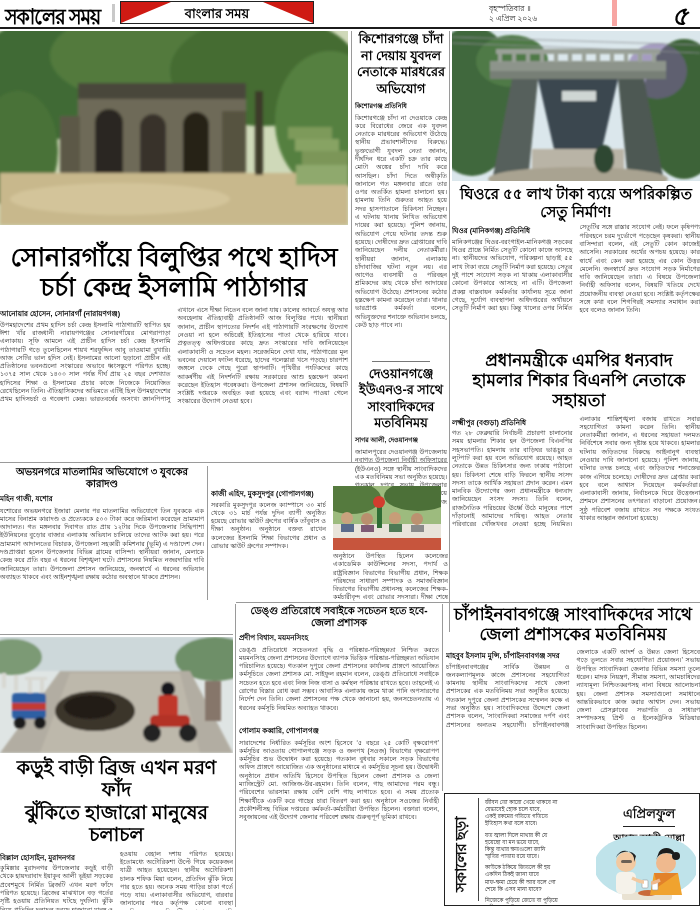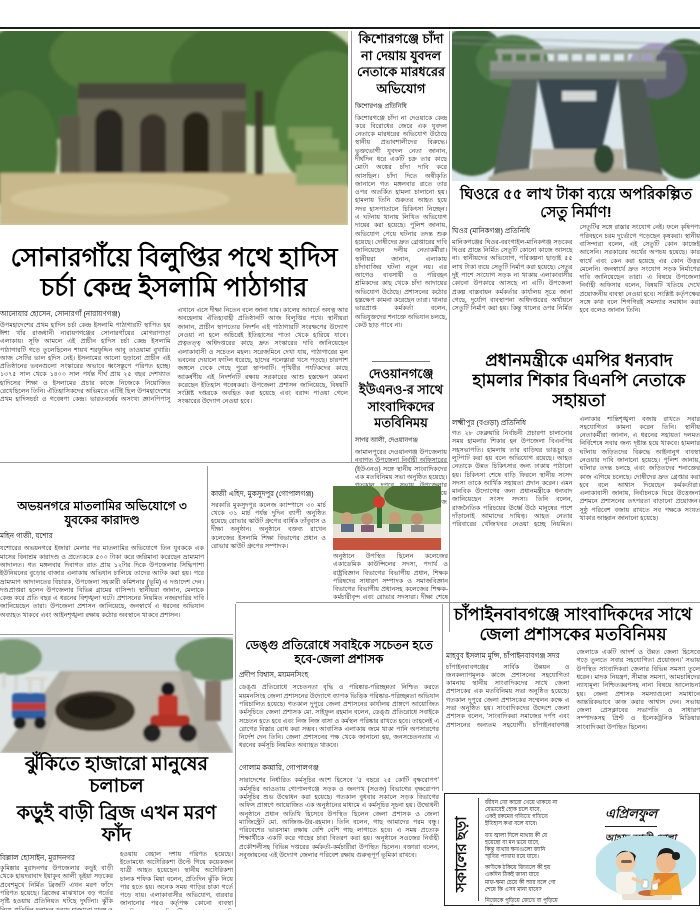--- a/index.html
+++ b/index.html
@@ -25,52 +25,67 @@
   .dateline { position:absolute; left:489px; top:4px; font-size:7.6px; line-height:1.3; color:#222; }
   .pink-bar { position:absolute; left:612px; top:0; width:5px; height:26px; background:#f7a5a2; }
   .pagenum { position:absolute; left:660px; top:-4px; width:40px; text-align:center;
              font-size:26px; font-weight:900; font-style:italic; color:#000; }
   .head-rule { position:absolute; top:27px; left:0; width:700px; height:2px; background:#1b1b1b; }
   
   .hx { font-weight:700; text-align:center; color:#000; line-height:1.18; }
   .h-xl { font-size:25.5px; }
   .h-lg { font-size:15px; }
   .h-md { font-size:17px; }
-  .h-sm { font-size:12px;margin-top:33px; }
+  .h-sm { font-size:10px; }
   .h-xs { font-size:12.8px; line-height:1.3; }
-  .byline { font-size:7.2px; font-weight:400; color:#000; margin:3px 0 2px 0; }
+  .byline { font-size:7.2px; font-weight:700; color:#000; margin:3px 0 2px 0; }
   .body { font-size:6.3px; line-height:1.32; text-align:justify; color:#1c1c1c; overflow:hidden; }
   .cols2 { column-count:2; column-gap:7px; }
   .abs { position:absolute; }
   .rule-v { position:absolute; width:1px; background:#9a9a9a; }
   .rule-h { position:absolute; height:1px; background:#9a9a9a; }
   .photo { display:block; background:#dfe5d8; }
   .mini-rule { width:58px; height:1px; background:#777; margin:4px auto; }
   
   .poembox { position:absolute; left:444px; top:793px; width:256px; height:113px;
              border:1.5px solid #222; background:#fff; overflow:hidden; }
   .poem-brand { position:absolute; left:-34px; top:48px; transform:rotate(-90deg);
                 font-size:15px; font-weight:900; letter-spacing:-0.5px; white-space:nowrap;
                 transform-origin:center; width:100px; text-align:center; }
   .poem-brand-rule { position:absolute; left:33px; top:4px; width:1px; height:103px; background:#444; }
   .poem-col { position:absolute; left:40px; top:5px; width:112px; font-size:5.6px;
               line-height:1.28; color:#1c1c1c; }
   .stanza { white-space:pre-line; margin-bottom:4px; }
-  .poem-title-blk { position:absolute; left:160px; top:10px; width:88px; text-align:left;font-style:italic; }
+  .poem-title-blk { position:absolute; left:160px; top:10px; width:88px; text-align:center; }
   .poem-title { font-size:13px; font-weight:700; border-bottom:1.5px solid #222;
                 display:inline-block; padding-bottom:1px; }
   .poem-author { font-size:9.5px; font-weight:700; margin-top:3px;
                  border-bottom:1px solid #222; display:inline-block; }
   .poem-art { position:absolute; right:3px; bottom:3px; }
 </style>
 </head>
 <body>
 
 <div class="page">
 
+  <div class="masthead">
+    <div class="logo">সকালের সময়</div>
+    <div class="logo-tick"></div>
+    <div class="banner">
+      <div class="tri-l"></div>
+      <div class="tri-r"></div>
+      <div class="banner-txt">বাংলার সময়</div>
+    </div>
+    <div class="dateline">
+      <div>বৃহস্পতিবার ॥</div>
+      <div>২ এপ্রিল ২০২৬</div>
+    </div>
+    <div class="pink-bar"></div>
+    <div class="pagenum">৫</div>
+  </div>
   <div class="head-rule"></div>
 
   <div class="abs" style="left:0;top:31px;width:348px;">
     <svg class="photo" width="348" height="194" viewBox="0 0 348 194">
       <defs>
           <filter id="b1">
             <feGaussianBlur stdDeviation="1.4"></feGaussianBlur>
           </filter>
         </defs>
       <rect width="348" height="194" fill="#cfd9b9"></rect>
@@ -229,22 +244,22 @@
         <circle cx="20" cy="86" r="6" fill="#1d1d1d"></circle>
           <circle cx="40" cy="86" r="6" fill="#1d1d1d"></circle>
         <circle cx="168" cy="52" r="7" fill="#17171a"></circle>
         <rect x="158" y="58" width="20" height="22" rx="4" fill="#c0392b"></rect>
         <rect x="150" y="78" width="40" height="12" rx="5" fill="#b33127"></rect>
         <circle cx="152" cy="96" r="9" fill="#232323"></circle>
           <circle cx="188" cy="96" r="9" fill="#232323"></circle>
         <rect x="205" y="44" width="16" height="40" fill="#86766a"></rect>
       </g>
     </svg>
+    <div class="hx" style="font-size:19px;margin-top:4px;">কড়ুই বাড়ী ব্রিজ এখন মরণ ফাঁদ</div>
     <div class="hx" style="font-size:19px;">ঝুঁকিতে হাজারো মানুষের চলাচল</div>
-    <div class="hx" style="font-size:19px;margin-top:4px;">কড়ুই বাড়ী ব্রিজ এখন মরণ ফাঁদ</div>
     <div class="body cols2" style="height:92px;margin-top:3px;">
       <div class="byline">বিল্লাল হোসাইন, মুরাদনগর</div>
       <span>কুমিল্লার মুরাদনগর উপজেলার কড়ুই বাড়ী থেকে হায়দরাবাদ ইয়াকুব আলী ভূইয়া সড়কের প্রবেশমুখে নির্মিত ব্রিজটি এখন মরণ ফাঁদে পরিণত হয়েছে। ব্রিজের মাঝখানে বড় গর্তের সৃষ্টি হওয়ায় প্রতিনিয়ত ঘটছে দুর্ঘটনা। ঝুঁকি নিয়ে প্রতিদিন চলাচল করছে হাজারো মানুষ ও যানবাহন। স্থানীয়রা জানায়, এটি আর ব্রিজ নয় একটি ‘মরণ ফাঁদ’। জানা যায়, ১৯৯১ সালে নির্মিত এই ব্রিজটি দীর্ঘদিন সংস্কার না হওয়ায় বেহাল দশায় পরিণত হয়েছে। ইতোমধ্যে অটোরিকশা উল্টে গিয়ে কয়েকজন যাত্রী আহত হয়েছেন। স্থানীয় অটোরিকশা চালক শফিক মিয়া বলেন, প্রতিদিন ঝুঁকি নিয়ে পার হতে হয়। অনেক সময় গাড়ির চাকা গর্তে পড়ে যায়। এলাকাবাসীর অভিযোগ, বারবার জানানোর পরও কর্তৃপক্ষ কোনো ব্যবস্থা নেয়নি। দ্রুত ব্রিজটি সংস্কারের দাবি জানিয়েছেন ভুক্তভোগীরা। উপজেলা প্রকৌশলী জানান, বিষয়টি ঊর্ধ্বতন কর্তৃপক্ষকে জানানো হয়েছে। বরাদ্দ পেলেই সংস্কার কাজ শুরু হবে।</span>
     </div>
   </div>
 
   <div class="abs" style="left:239px;top:605px;width:200px;">
     <div>
       <div class="hx h-sm" style="padding:0 6px;">ডেঙ্গু প্রতিরোধে সবাইকে সচেতন হতে হবে-জেলা প্রশাসক</div>
       <div class="byline">প্রদীপ বিশ্বাস, ময়মনসিংহ</div>

